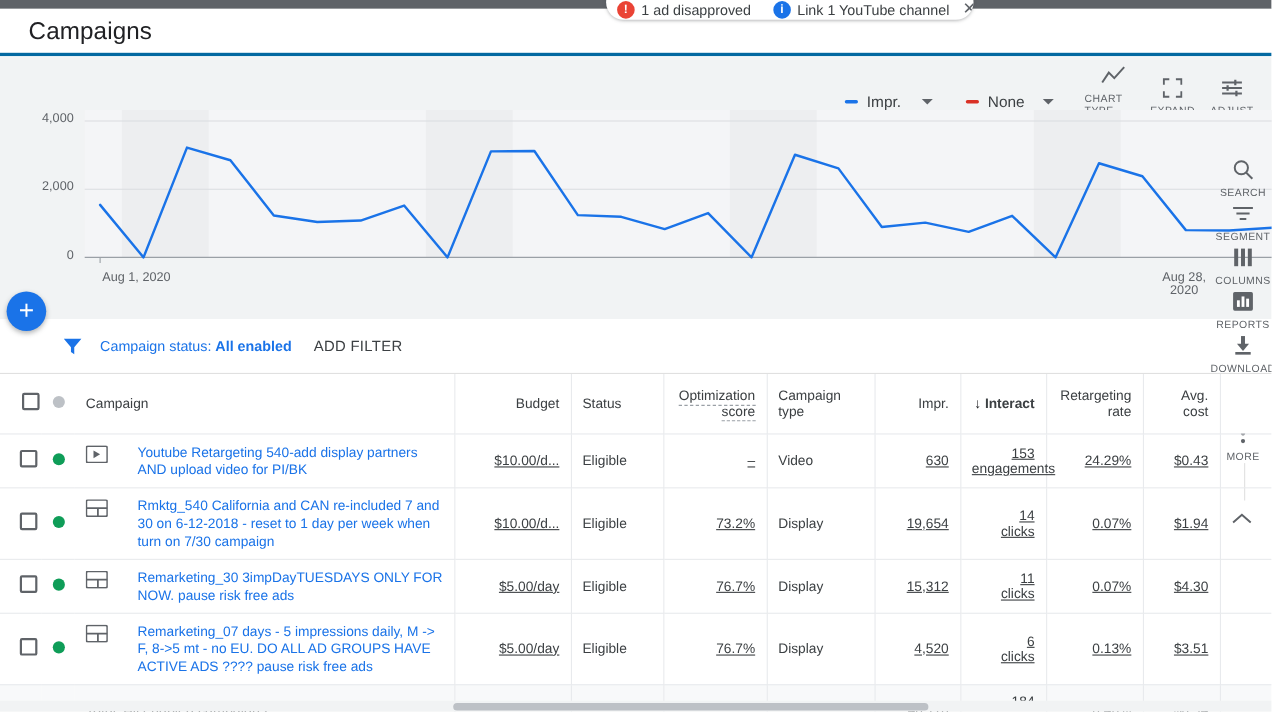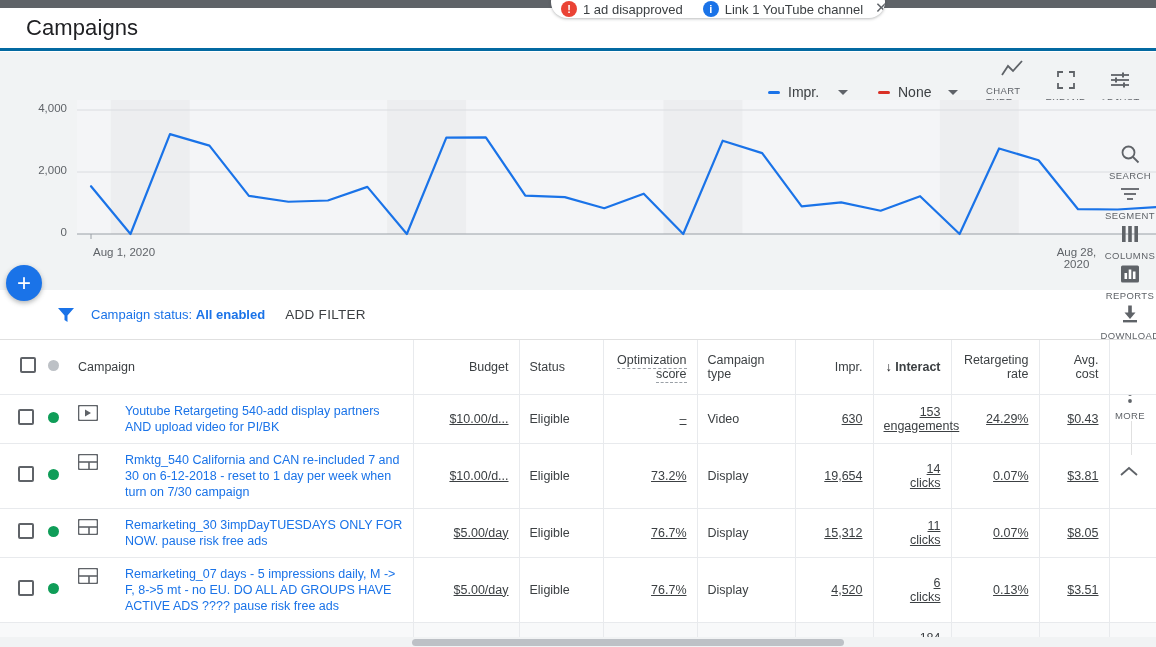--- a/index.html
+++ b/index.html
@@ -467,21 +467,21 @@
           <td class="num">$10.00/d...</td>
           <td class="txt">Eligible</td>
           <td class="num opt-val">73.2%</td>
           <td class="txt">Display</td>
           <td class="num">19,654</td>
           <td class="num">
             <span class="inter-main">14</span>
             <span class="inter-sub">clicks</span>
           </td>
           <td class="num">0.07%</td>
-          <td class="num">$3.81</td>
+          <td class="num">$1.94</td>
           <td class="c-last"></td>
         </tr>
         <tr>
           <td class="c-check"><span class="chk"></span></td>
           <td class="c-dot"><span class="dot-green"></span></td>
           <td>
             <div class="camp-cell">
               <span class="camp-icon"><svg width="20" height="16" viewBox="0 0 20 16">
                   <rect x="0.5" y="0.5" width="19" height="15" rx="1.5" fill="none" stroke="#5f6368" stroke-width="1.6"></rect>
                   <line x1="0.5" y1="8" x2="19.5" y2="8" stroke="#5f6368" stroke-width="1.6"></line>
@@ -493,21 +493,21 @@
           <td class="num">$5.00/day</td>
           <td class="txt">Eligible</td>
           <td class="num opt-val">76.7%</td>
           <td class="txt">Display</td>
           <td class="num">15,312</td>
           <td class="num">
             <span class="inter-main">11</span>
             <span class="inter-sub">clicks</span>
           </td>
           <td class="num">0.07%</td>
-          <td class="num">$8.05</td>
+          <td class="num">$4.30</td>
           <td class="c-last"></td>
         </tr>
         <tr>
           <td class="c-check"><span class="chk"></span></td>
           <td class="c-dot"><span class="dot-green"></span></td>
           <td>
             <div class="camp-cell">
               <span class="camp-icon"><svg width="20" height="16" viewBox="0 0 20 16">
                   <rect x="0.5" y="0.5" width="19" height="15" rx="1.5" fill="none" stroke="#5f6368" stroke-width="1.6"></rect>
                   <line x1="0.5" y1="8" x2="19.5" y2="8" stroke="#5f6368" stroke-width="1.6"></line>

